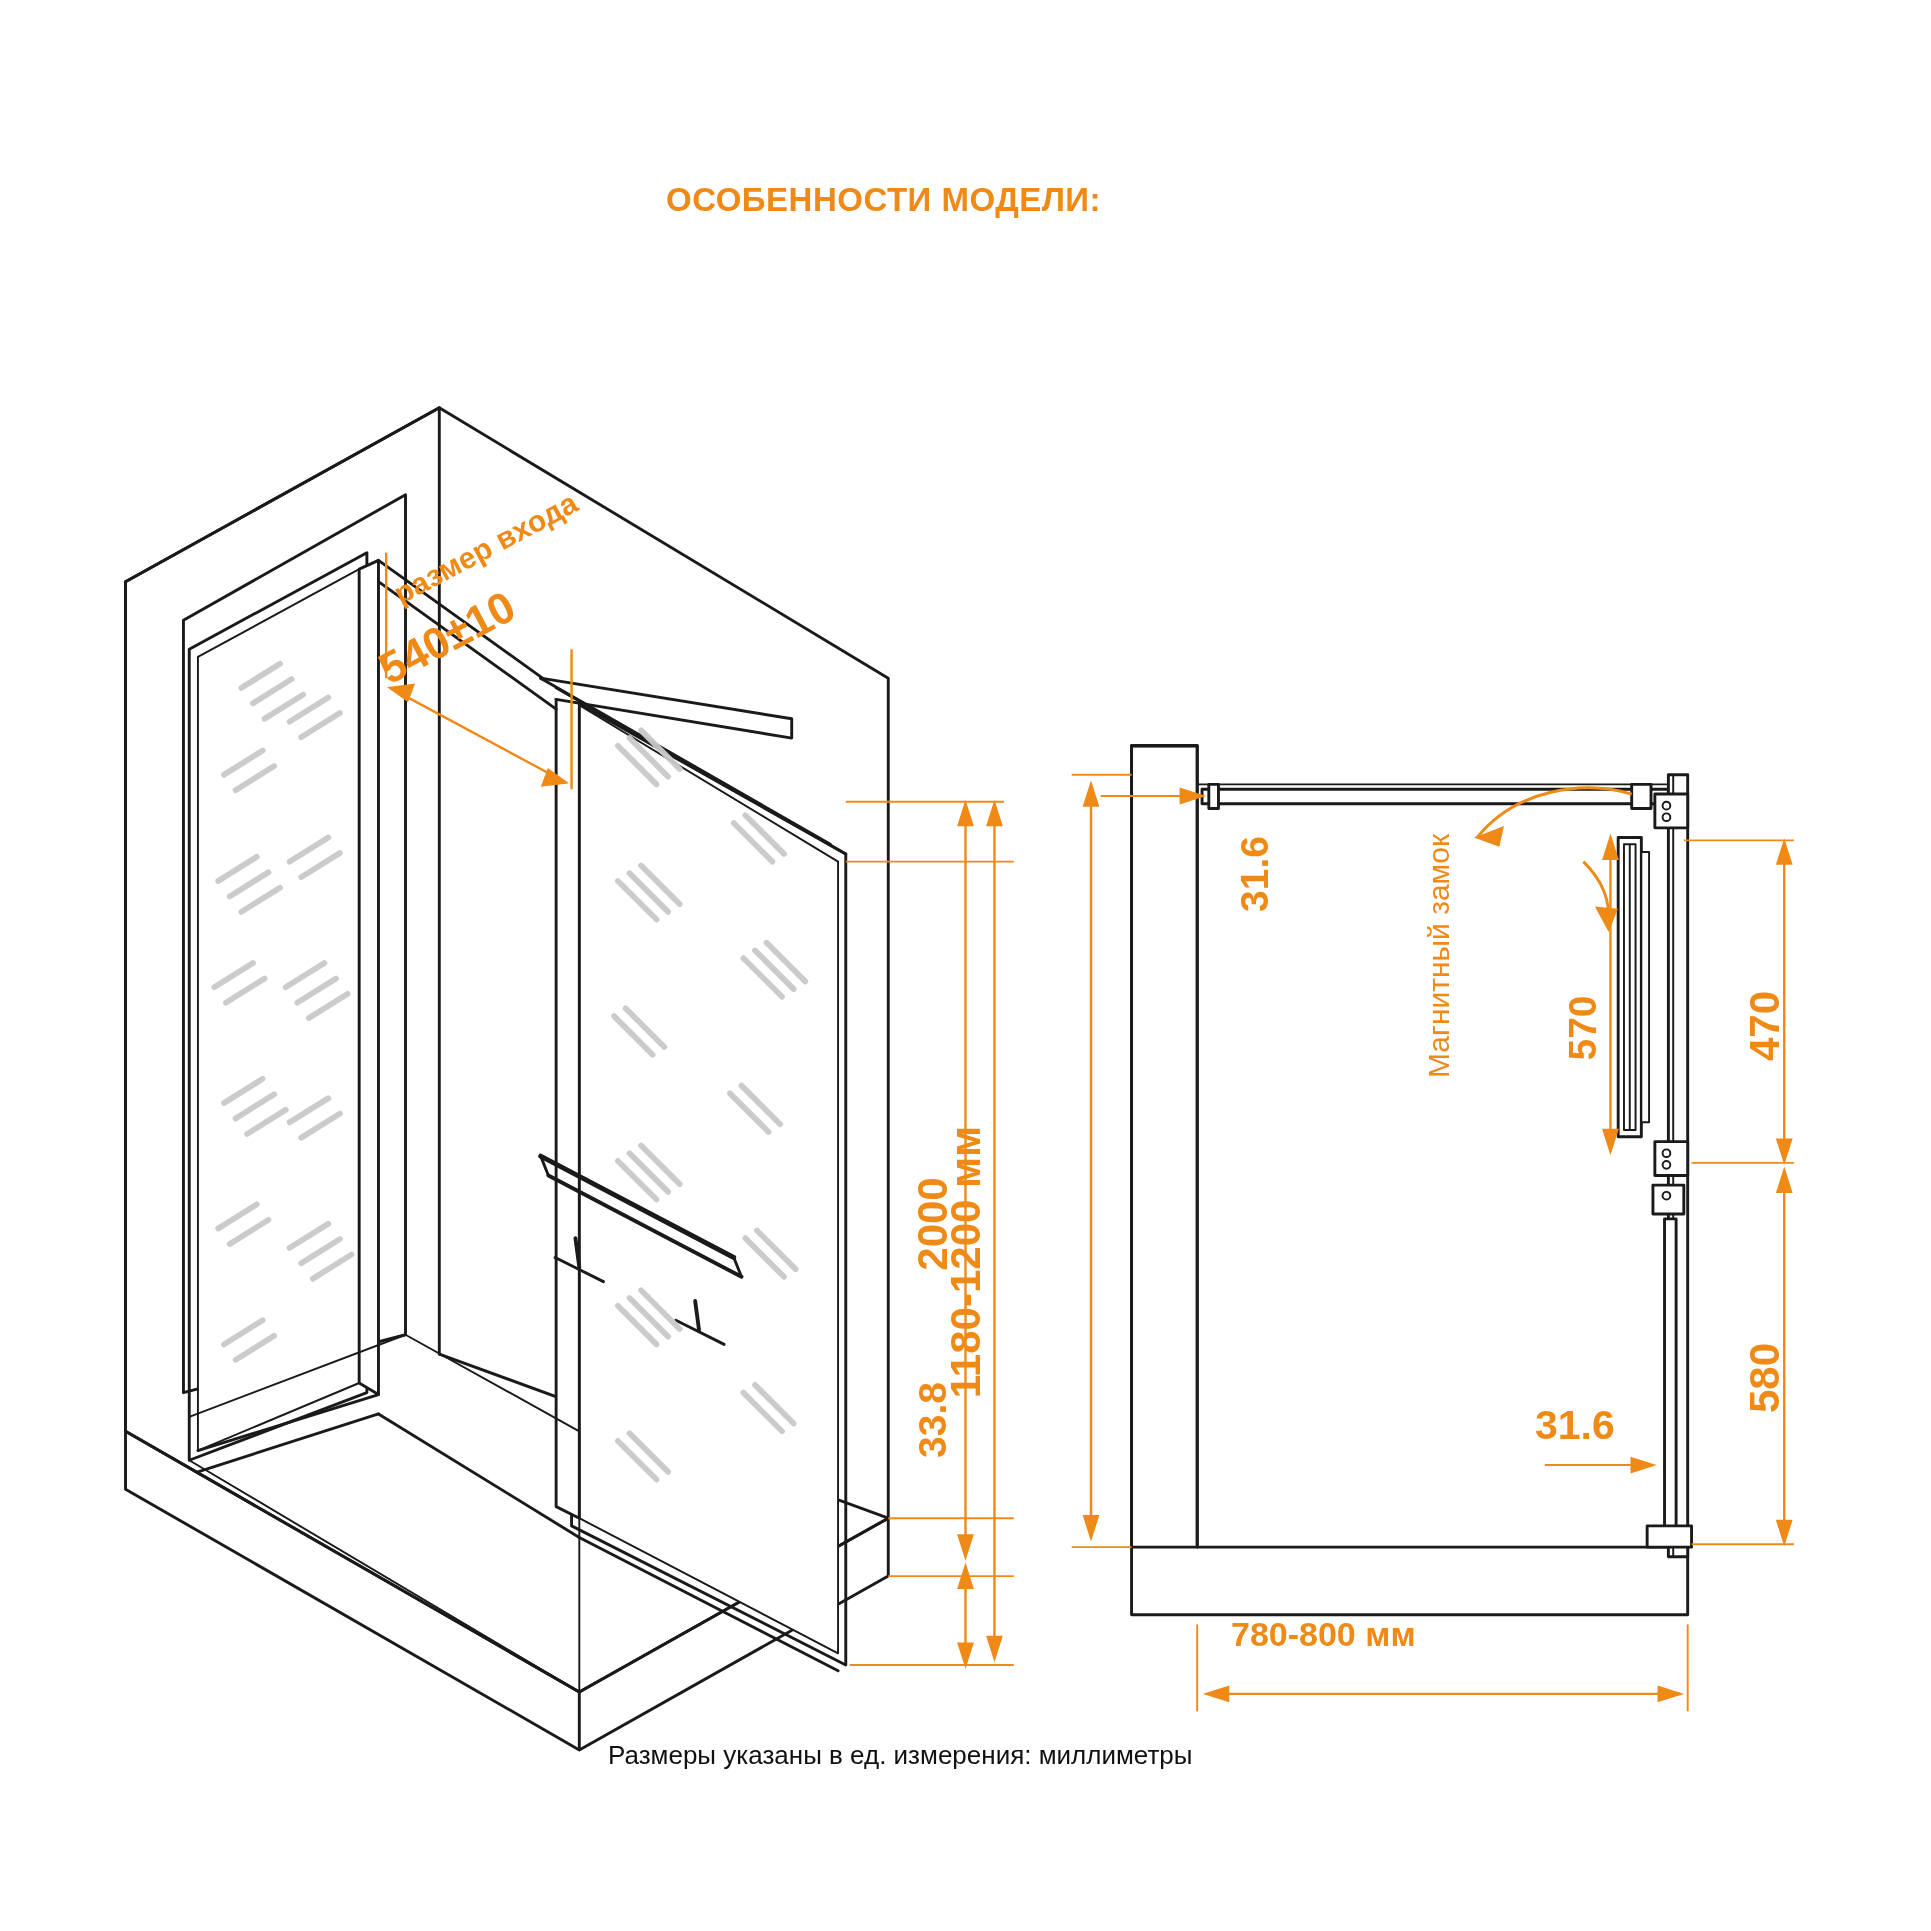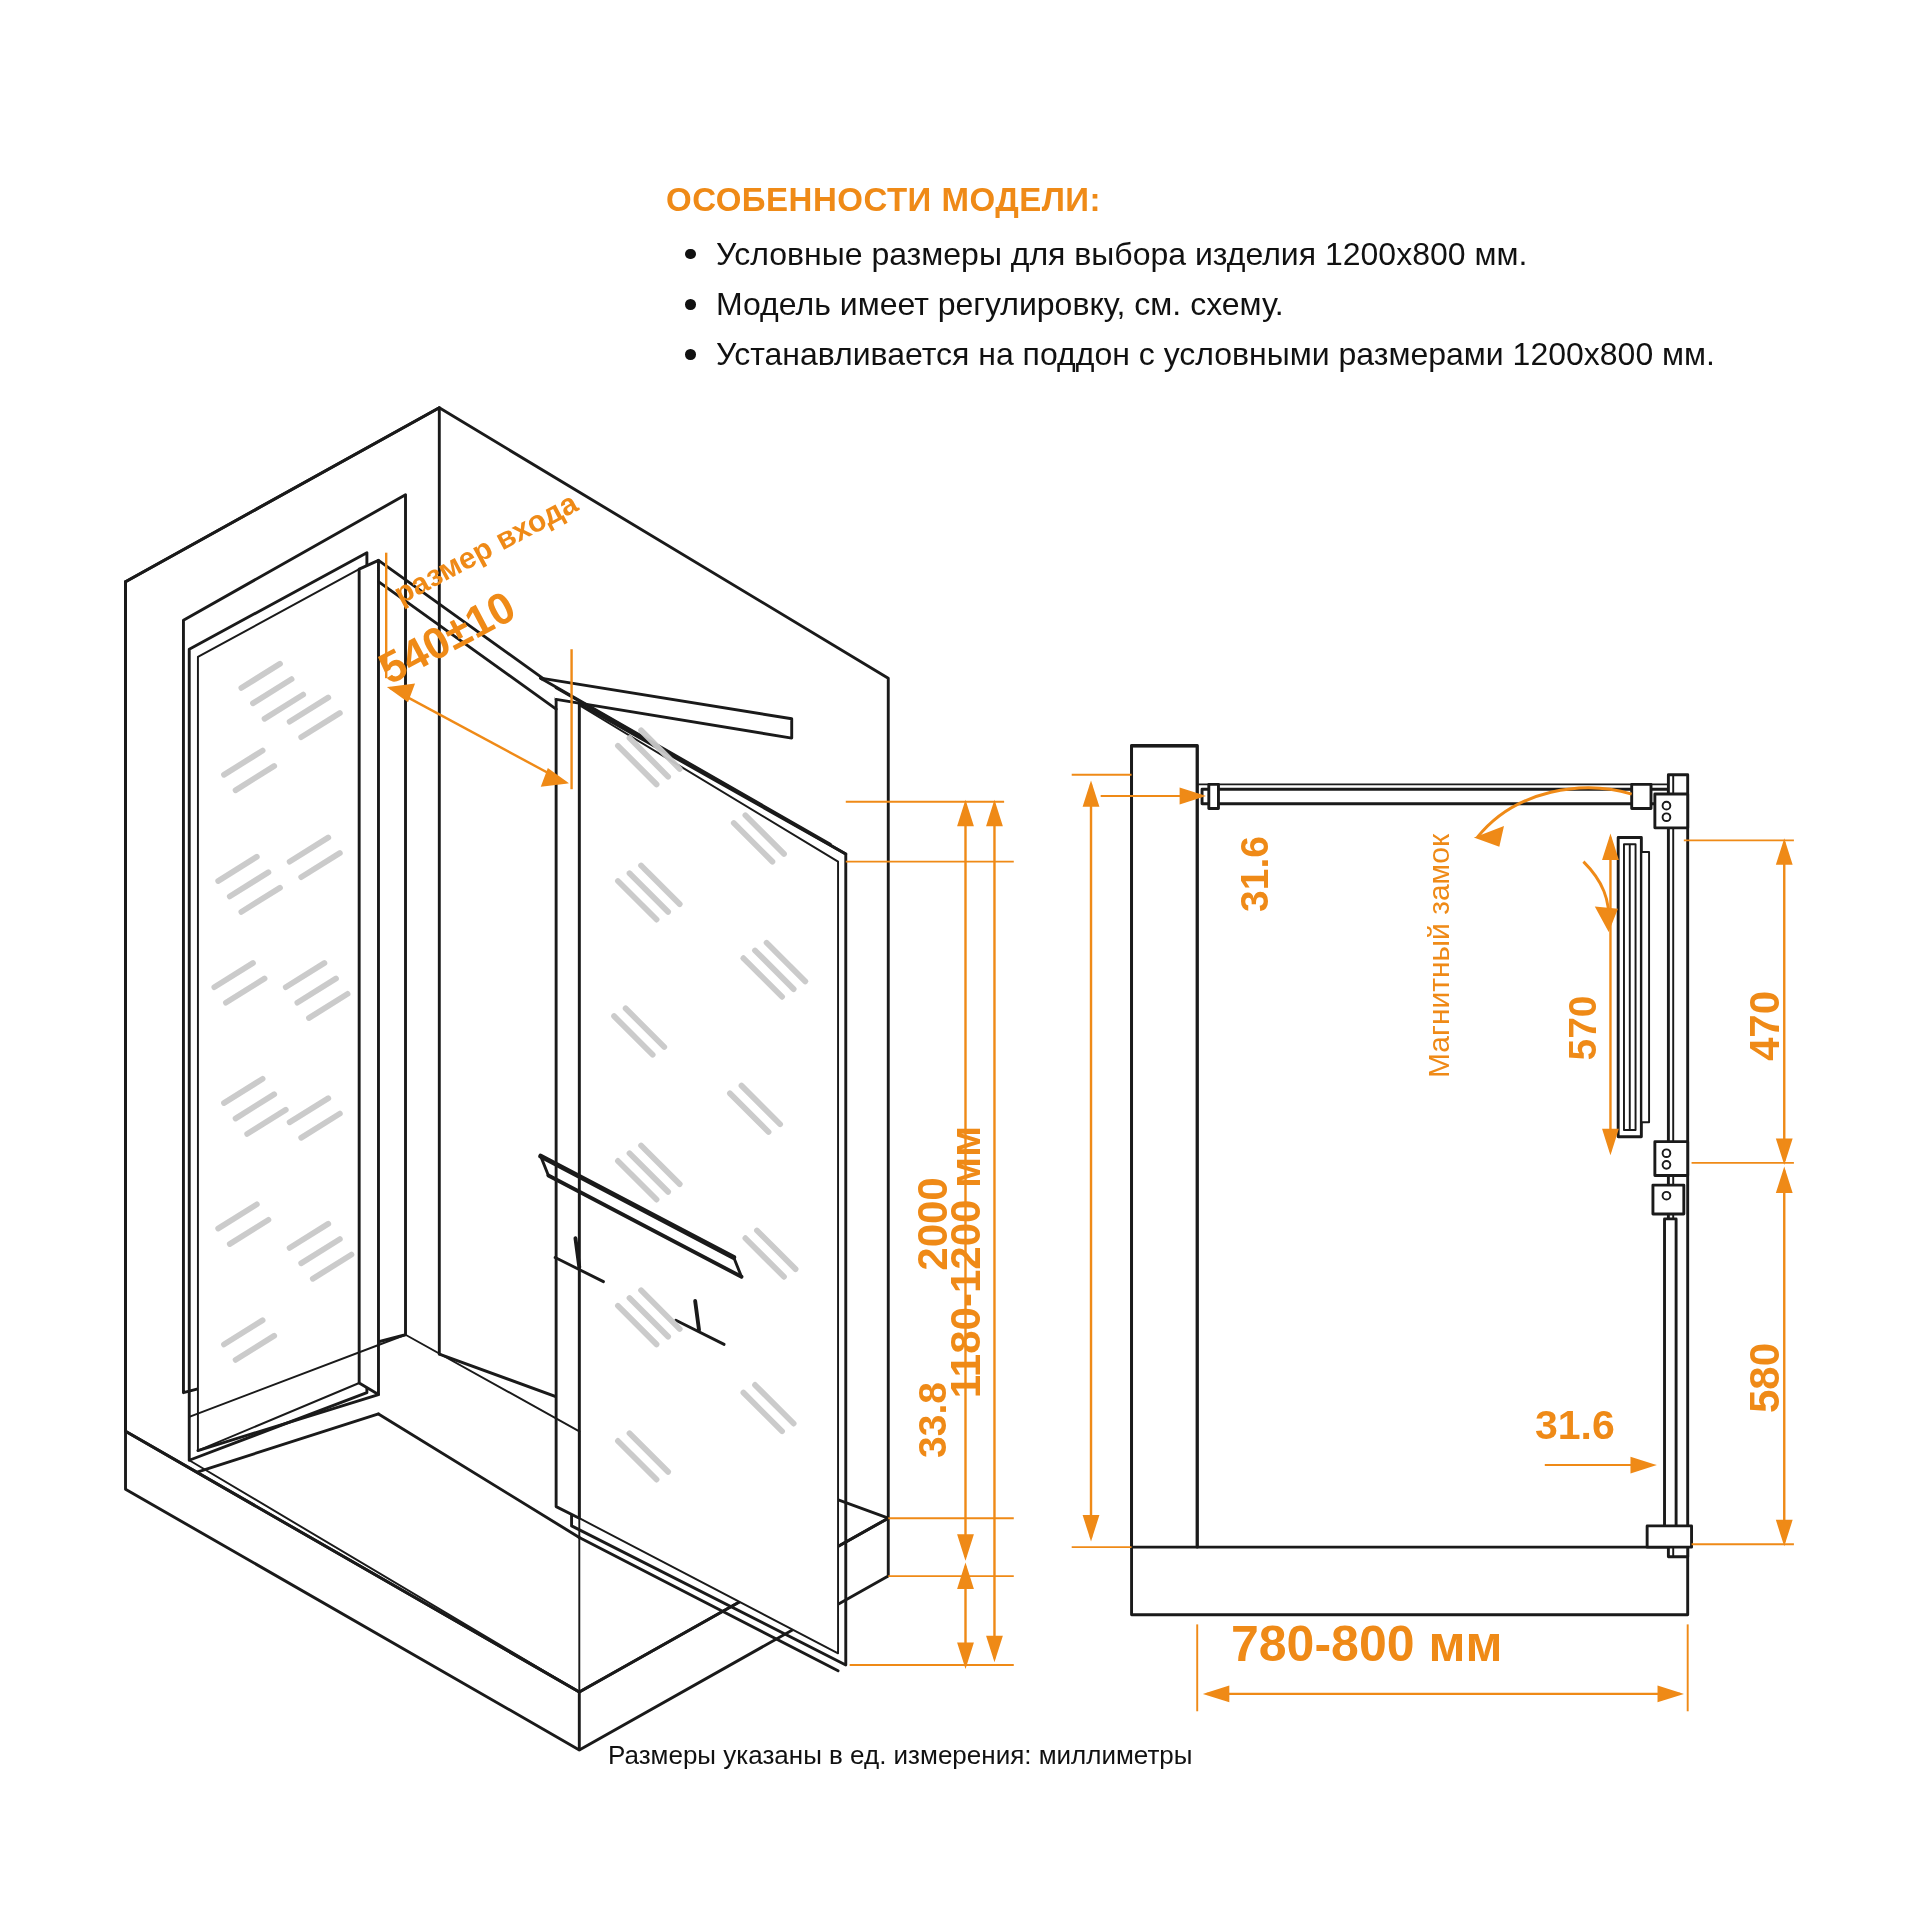--- a/index.html
+++ b/index.html
@@ -38,25 +38,20 @@
   .dim{position:absolute;color:#ef8a17;font-weight:bold;font-family:"Liberation Sans",sans-serif;}
   svg{position:absolute;left:0;top:0;overflow:visible;}
 </style>
 </head>
 <body>
 
 <div class="root">
 
   <div class="features">
     <div class="features-title">ОСОБЕННОСТИ МОДЕЛИ:</div>
-    <ul>
-      <li>Условные размеры для выбора изделия 1200x800 мм.</li>
-      <li>Модель имеет регулировку, см. схему.</li>
-      <li>Устанавливается на поддон с условными размерами 1200x800 мм.</li>
-    </ul>
   </div>
 
   <svg width="1931" height="1931" viewBox="0 0 2000 2000">
     <g fill="none" stroke="#1a1a1a" stroke-width="3" stroke-linejoin="round" stroke-linecap="round">
 
       <path d="M130 590 L455 410 L920 690 L920 1560 L600 1740 L130 1470 Z"></path>
 
       <path d="M130 590 L455 410"></path>
       <path d="M455 410 L455 1390"></path>
       <path d="M130 590 L130 1470"></path>
@@ -289,18 +284,18 @@
 
   <div class="dim" style="left:1439px;top:927px;font-size:30px;font-weight:normal;transform:rotate(-90deg) translate(-50%,0);transform-origin:left center;white-space:nowrap;">Магнитный замок</div>
   <div class="dim" style="left:1483px;top:970px;font-size:30px;font-weight:normal;transform:rotate(-90deg) translate(-50%,0);transform-origin:left center;white-space:nowrap;opacity:0;">x</div>
 
   <div class="dim" style="left:1765px;top:990px;font-size:42px;transform:rotate(-90deg) translate(-50%,0);transform-origin:left center;white-space:nowrap;">470</div>
 
   <div class="dim" style="left:1765px;top:1342px;font-size:42px;transform:rotate(-90deg) translate(-50%,0);transform-origin:left center;white-space:nowrap;">580</div>
 
   <div class="dim" style="left:1535px;top:1390px;font-size:41px;white-space:nowrap;">31.6</div>
 
-  <div class="dim" style="left:1231px;top:1603px;font-size:50px;white-space:nowrap;">780-800 мм</div>
+  <div class="dim" style="left:1231px;top:1603px;font-size:34px;white-space:nowrap;">780-800 мм</div>
 
   <div class="footnote">Размеры указаны в ед. измерения: миллиметры</div>
 
 </div>
 
 
 </body></html>

